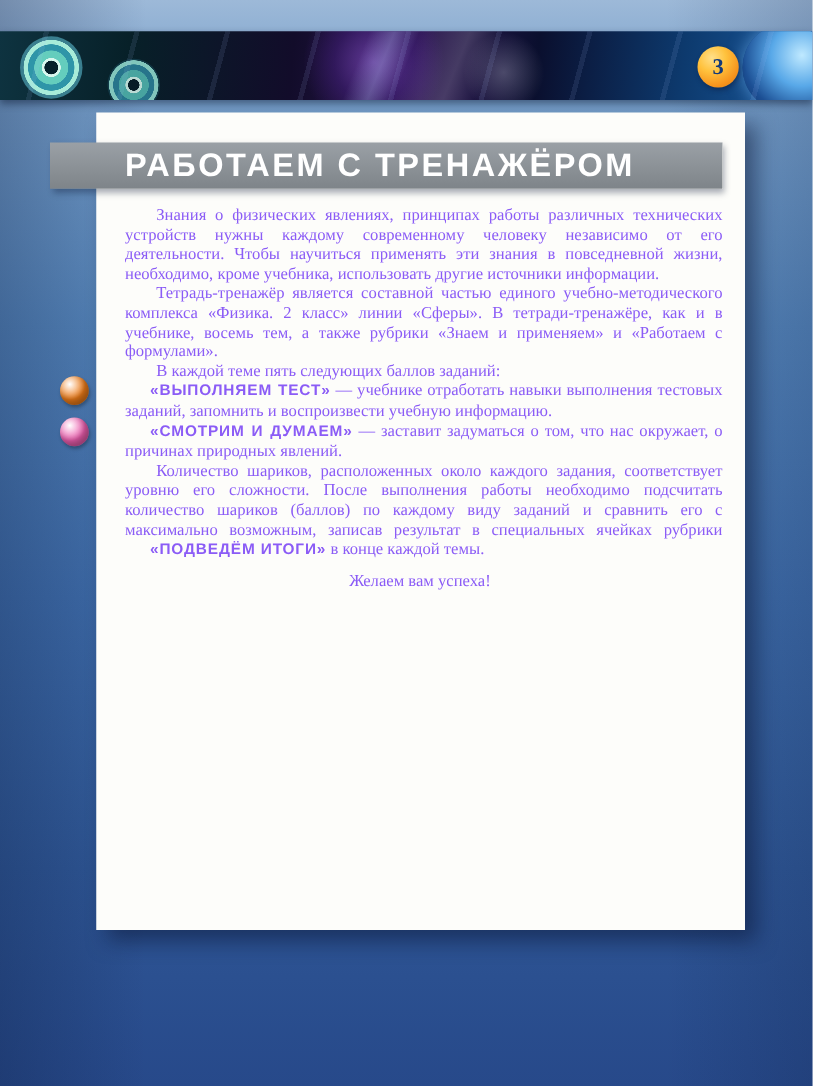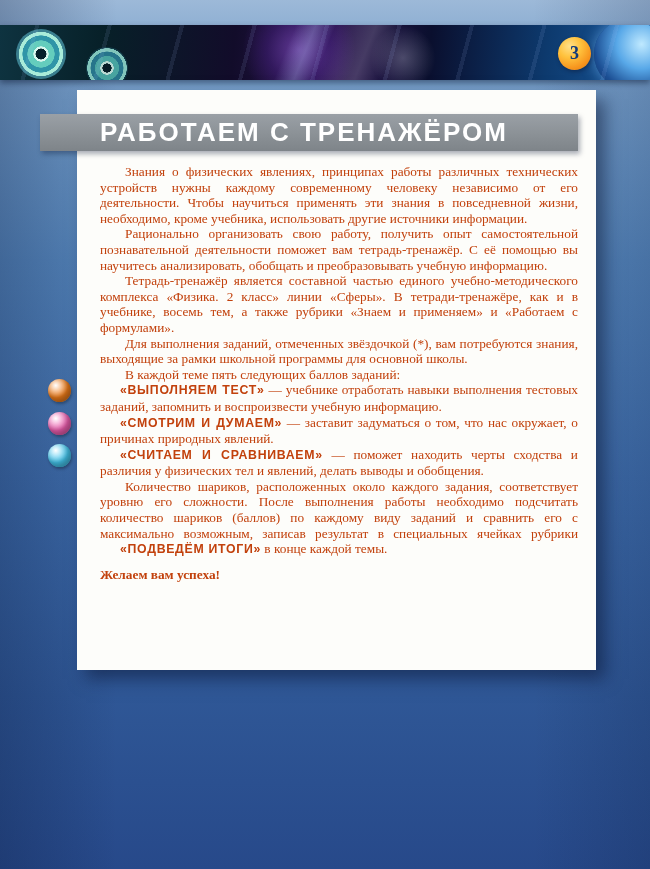--- a/index.html
+++ b/index.html
@@ -44,51 +44,51 @@
     position:absolute;left:558px;top:37px;width:33px;height:33px;border-radius:50%;z-index:6;
     background:radial-gradient(circle at 35% 28%, #ffe08a 0%, #ffc23d 35%, #f7941d 70%, #d97b10 100%);
     display:flex;align-items:center;justify-content:center;
     box-shadow:1px 2px 4px rgba(10,20,50,0.45);
   }
   .page-num-circle span{
     font-family:"Liberation Serif",serif;font-weight:bold;font-size:18px;color:#123a7a;
   }
   
   .page{
-    position:absolute;left:77px;top:90px;width:519px;height:580px;
+    position:absolute;left:77px;top:90px;width:519px;height:654px;
     background:#fdfdfa;
     box-shadow:9px 9px 16px rgba(8,18,48,0.5);
   }
   .title-bar{
     position:absolute;left:-37px;top:24px;width:538px;height:37px;box-sizing:border-box;
     background:linear-gradient(180deg,#9aa0a6 0%,#8b9196 55%,#7e8489 100%);
     display:flex;align-items:center;padding-left:60px;
     box-shadow:2px 3px 5px rgba(10,20,50,0.35);
   }
   .title-text{
     font-family:"Liberation Sans",sans-serif;font-weight:bold;font-size:26px;
     color:#ffffff;letter-spacing:2px;white-space:nowrap;
   }
   .content{
     position:absolute;left:23px;right:18px;top:74px;
     font-family:"Liberation Serif",serif;font-size:13.3px;line-height:15.6px;
-    color:#c2410c;text-align:justify;
+    color:#8b5cf6;text-align:justify;
   }
   .para{margin:0;text-indent:25px;}
   .block{position:relative;margin:0;}
   .block-label{
     font-family:"Liberation Sans",sans-serif;font-weight:bold;font-size:12.3px;
     letter-spacing:0.7px;white-space:nowrap;margin-left:20px;
   }
   .sphere{
     position:absolute;left:-52px;top:-3px;width:23px;height:23px;border-radius:50%;
     box-shadow:inset -3px -4px 6px rgba(0,0,0,0.38), 1px 2px 3px rgba(0,0,0,0.3);
   }
   .closing{
-    margin:0;margin-top:9px;text-align:left;font-weight:bold;padding-right:6px;text-indent:0;
+    margin:0;margin-top:9px;text-align:center;font-weight:normal;padding-right:6px;text-indent:0;
   }
 </style>
 </head>
 <body>
 
 <div class="canvas">
 
   <div class="top-band">
     <div class="cd cd1"></div>
     <div class="cd cd2"></div>
@@ -102,40 +102,34 @@
 
   <div class="page">
 
     <div class="title-bar">
       <span class="title-text">РАБОТАЕМ С ТРЕНАЖЁРОМ</span>
     </div>
 
     <div class="content">
 
       <p class="para">Знания о физических явлениях, принципах работы различных технических устройств нужны каждому современному человеку независимо от его деятельности. Чтобы научиться применять эти знания в повседневной жизни, необходимо, кроме учебника, использовать другие источники информации.</p>
-      <p class="para">Рационально организовать свою работу, получить опыт самостоятельной познавательной деятельности поможет вам тетрадь-тренажёр. С её помощью вы научитесь анализировать, обобщать и преобразовывать учебную информацию.</p>
       <p class="para">Тетрадь-тренажёр является составной частью единого учебно-методического комплекса «Физика. 2 класс» линии «Сферы». В тетради-тренажёре, как и в учебнике, восемь тем, а также рубрики «Знаем и применяем» и «Работаем с формулами».</p>
-      <p class="para">Для выполнения заданий, отмеченных звёздочкой (*), вам потребуются знания, выходящие за рамки школьной программы для основной школы.</p>
       <p class="para">В каждой теме пять следующих баллов заданий:</p>
 
       <div class="block">
         <span class="sphere" style="background: radial-gradient(circle at 34% 28%, rgb(255, 255, 255) 0%, rgb(239, 125, 26) 55%, rgb(239, 125, 26) 100%);"></span>
         <span class="block-label">«ВЫПОЛНЯЕМ ТЕСТ»</span><span> — учебнике отработать навыки выполнения тестовых заданий, запомнить и воспроизвести учебную информацию.</span>
       </div>
 
 
       <div class="block">
         <span class="sphere" style="background: radial-gradient(circle at 34% 28%, rgb(255, 255, 255) 0%, rgb(238, 95, 176) 55%, rgb(238, 95, 176) 100%);"></span>
         <span class="block-label">«СМОТРИМ И ДУМАЕМ»</span><span> — заставит задуматься о том, что нас окружает, о причинах природных явлений.</span>
       </div>
 
-      <div class="block">
-        <span class="sphere" style="background: radial-gradient(circle at 34% 28%, rgb(255, 255, 255) 0%, rgb(69, 200, 240) 55%, rgb(69, 200, 240) 100%);"></span>
-        <span class="block-label">«СЧИТАЕМ И СРАВНИВАЕМ»</span><span> — поможет находить черты сходства и различия у физических тел и явлений, делать выводы и обобщения.</span>
-      </div>
 
 
       <p class="para"><span>Количество шариков, расположенных около каждого задания, соответствует уровню его сложности. После выполнения работы необходимо подсчитать количество шариков (баллов) по каждому виду заданий и сравнить его с максимально возможным, записав результат в специальных ячейках рубрики </span><span class="block-label">«ПОДВЕДЁМ ИТОГИ»</span><span> в конце каждой темы.</span></p>
 
       <p class="closing">Желаем вам успеха!</p>
 
     </div>
   </div>
 </div>
 

